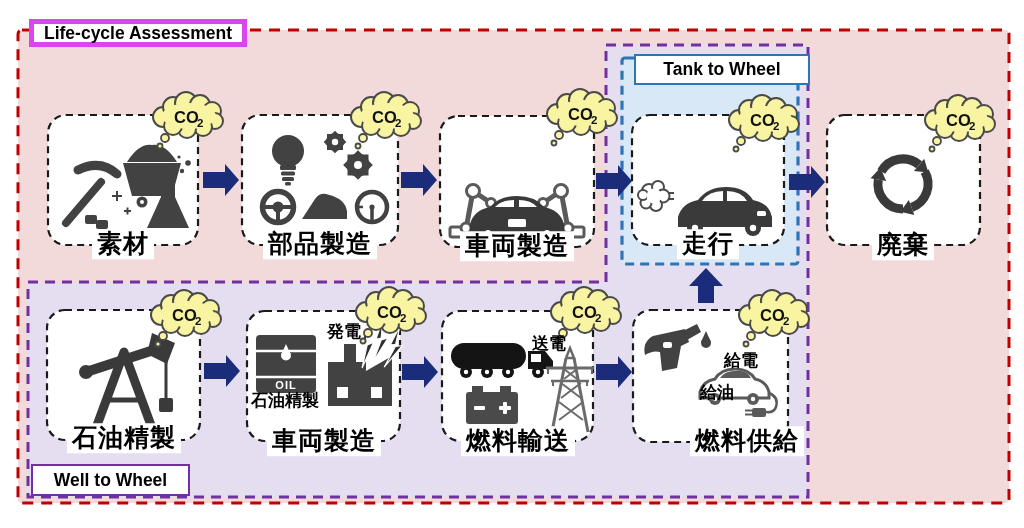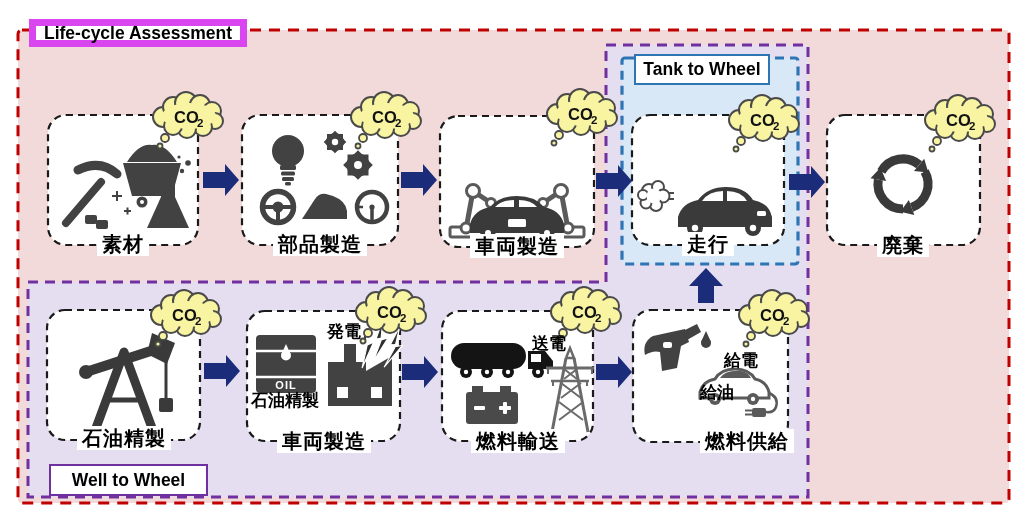--- a/index.html
+++ b/index.html
@@ -14,30 +14,30 @@
   .arrow{fill:#1b2d7a;}
   
   .cloud-sc circle{fill:#f8f4a2;stroke:#4a4a4a;stroke-width:2;}
   .cloud-fill{fill:#f8f4a2;}
   .cloud-tail{fill:#f8f4a2;stroke:#4a4a4a;stroke-width:1.8;}
   .co2-main{font-weight:bold;font-size:16.5px;fill:#111;}
   .co2-sub{font-weight:bold;font-size:11.5px;fill:#111;}
   .oil-text{font-weight:bold;font-size:11px;fill:#fff;letter-spacing:1px;}
   
   .stage-label{position:absolute;transform:translate(-50%,-50%);background:#fff;
-               font-weight:bold;font-size:20px;color:#000;white-space:nowrap;
+               font-weight:bold;font-size:25px;color:#000;white-space:nowrap;
                padding:1px 5px;letter-spacing:1px;line-height:1.1;}
   .sub-label{position:absolute;transform:translate(-50%,-50%);font-weight:bold;
              font-size:17px;color:#000;white-space:nowrap;line-height:1;}
   .region-label{position:absolute;box-sizing:border-box;display:flex;align-items:center;
                 justify-content:center;background:#fff;font-weight:bold;font-size:17.5px;
                 color:#000;white-space:nowrap;}
-  .lca-label{border:7px solid #d946ef;}
+  .lca-label{border:5px solid #d946ef;}
   .ttw-label{border:2.5px solid #2e75b6;}
-  .wtw-label{border:2.5px solid #7030a0;margin-left:18px;}
+  .wtw-label{border:2.5px solid #7030a0;}
 </style>
 </head>
 <body>
 
 <div class="canvas">
 
 <svg width="1024" height="528" viewBox="0 0 1024 528">
   <defs>
     <g id="co2-cloud-def">
       <g class="cloud-sc">
@@ -305,21 +305,21 @@
   <use href="#co2-cloud-def" transform="translate(584,113)"></use>
   <use href="#co2-cloud-def" transform="translate(766,119)"></use>
   <use href="#co2-cloud-def" transform="translate(962,119)"></use>
   <use href="#co2-cloud-def" transform="translate(188,314)"></use>
   <use href="#co2-cloud-def" transform="translate(393,311)"></use>
   <use href="#co2-cloud-def" transform="translate(588,311)"></use>
   <use href="#co2-cloud-def" transform="translate(776,314)"></use>
 </svg>
 
 <div class="region-label lca-label" style="left:29px;top:19px;width:218px;height:28px;">Life-cycle Assessment</div>
-<div class="region-label ttw-label" style="left:634px;top:54px;width:136px;height:31px;">Tank to Wheel</div>
+<div class="region-label ttw-label" style="left:634px;top:54px;width:176px;height:31px;">Tank to Wheel</div>
 <div class="region-label wtw-label" style="left:31px;top:464px;width:159px;height:32px;">Well to Wheel</div>
 
 <div class="stage-label" style="left:123px;top:244px;">素材</div>
 <div class="stage-label" style="left:320px;top:244px;">部品製造</div>
 <div class="stage-label" style="left:517px;top:246px;">車両製造</div>
 <div class="stage-label" style="left:708px;top:244px;">走行</div>
 <div class="stage-label" style="left:903px;top:245px;">廃棄</div>
 <div class="stage-label" style="left:124px;top:438px;">石油精製</div>
 <div class="stage-label" style="left:324px;top:441px;">車両製造</div>
 <div class="stage-label" style="left:518px;top:441px;">燃料輸送</div>

